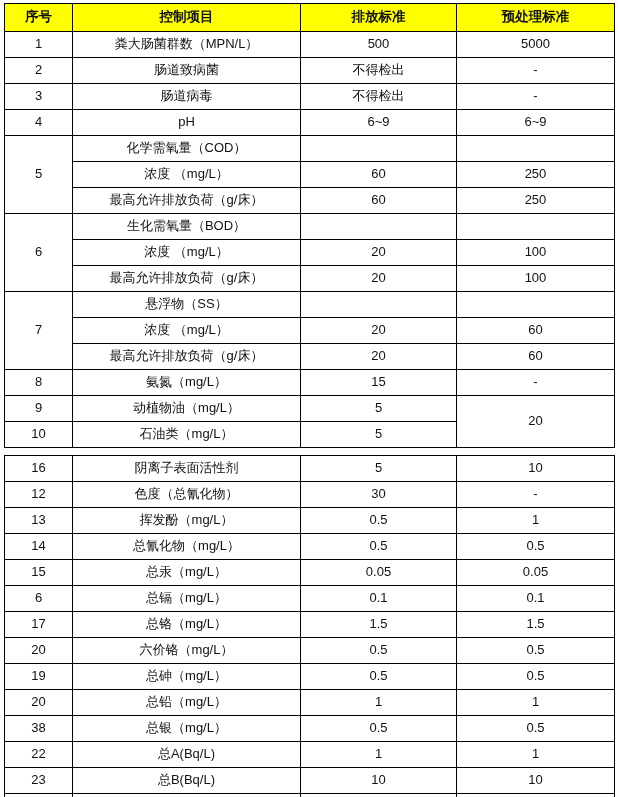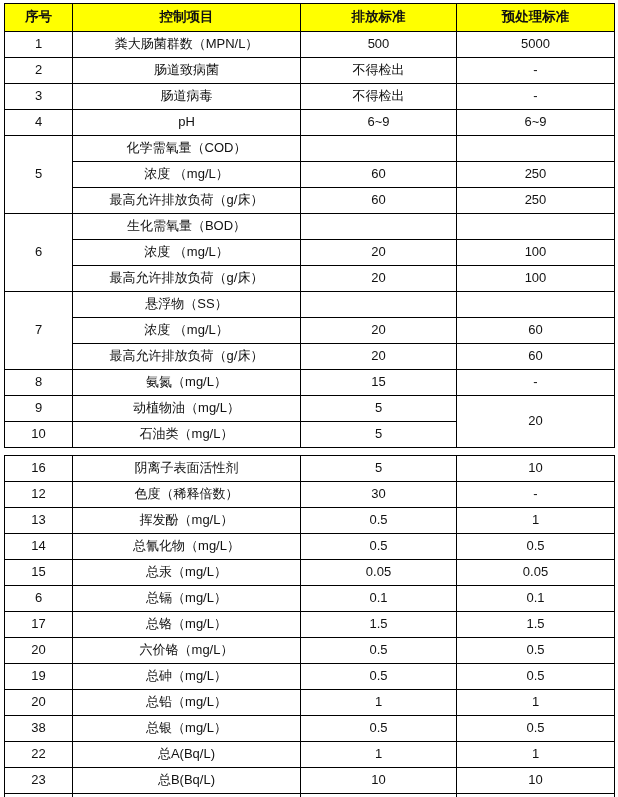--- a/index.html
+++ b/index.html
@@ -188,21 +188,21 @@
       </tr>
 
       <tr>
         <td class="no">16</td>
         <td class="item">阴离子表面活性剂</td>
         <td>5</td>
         <td>10</td>
       </tr>
       <tr>
         <td class="no">12</td>
-        <td class="item">色度（稀释倍数）</td>
+        <td class="item">色度（总氰化物）</td>
         <td>30</td>
         <td>-</td>
       </tr>
       <tr>
         <td class="no">13</td>
         <td class="item">挥发酚（mg/L）</td>
         <td>0.5</td>
         <td>1</td>
       </tr>
       <tr>

